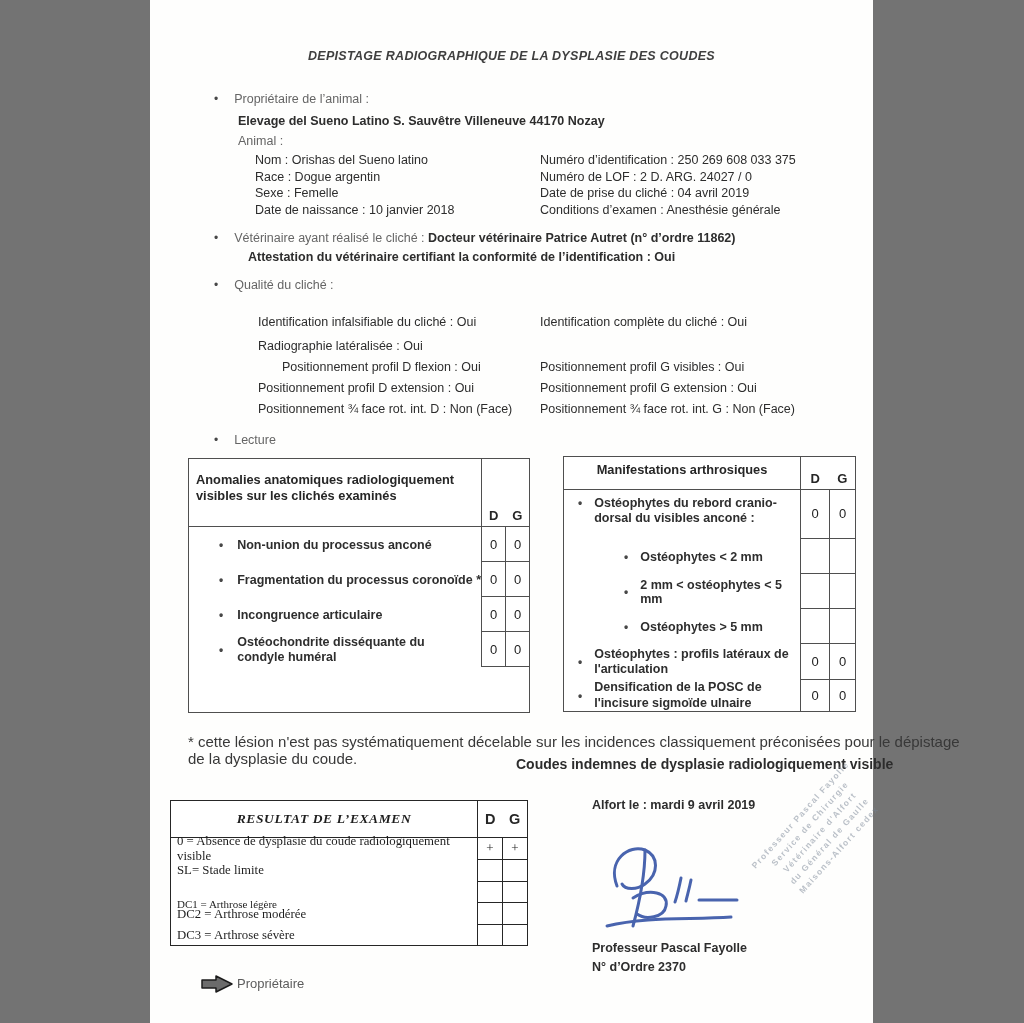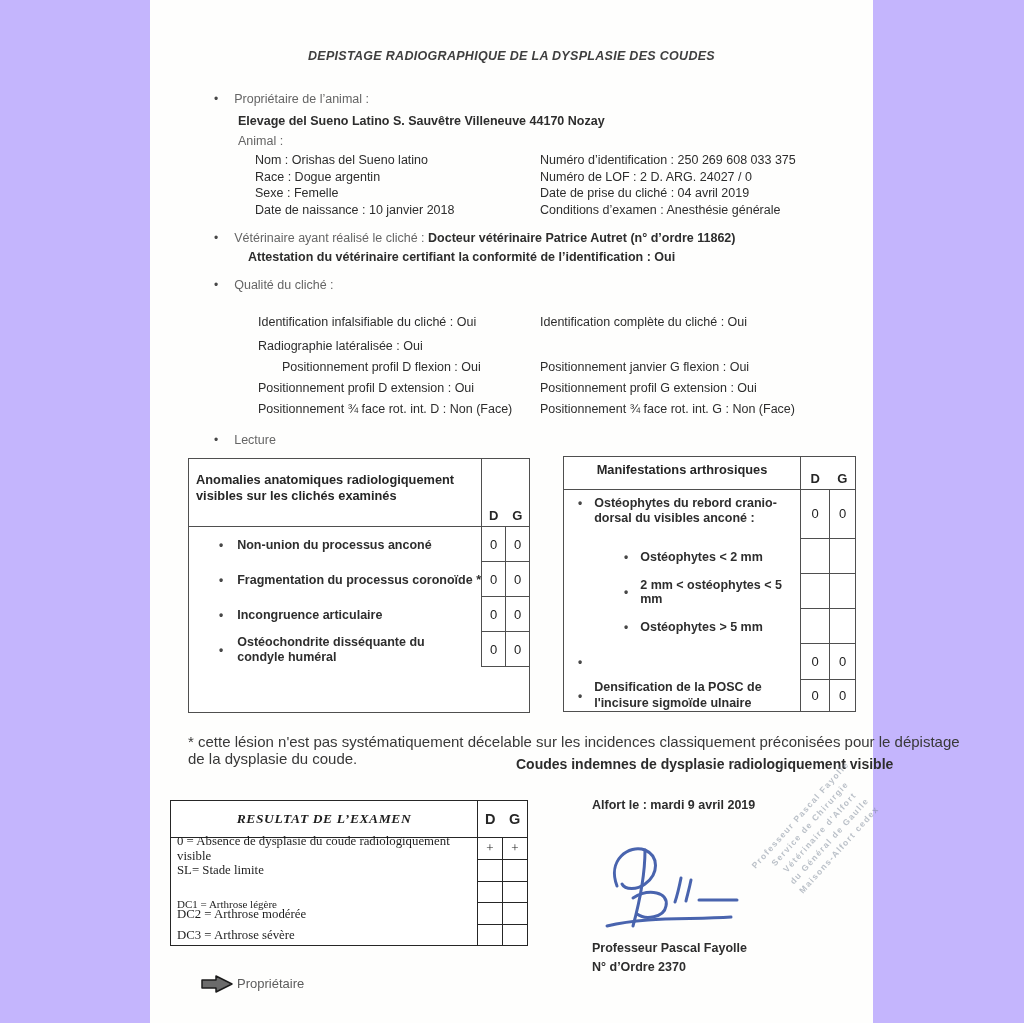--- a/index.html
+++ b/index.html
@@ -1,16 +1,16 @@
 <!DOCTYPE html>
 <html lang="fr"><head>
 <meta charset="utf-8">
 <style>
   html,body{margin:0;padding:0;}
-  .canvas{position:relative;width:1024px;height:1023px;background:#c4b5fd;overflow:hidden;
+  .canvas{position:relative;width:1024px;height:1023px;background:#737373;overflow:hidden;
           font-family:"Liberation Sans","DejaVu Sans",sans-serif;color:#2e2e2e;}
   .page{position:absolute;left:150px;top:0;width:723px;height:1023px;background:#fefefd;}
   .abs{position:absolute;white-space:nowrap;}
   .title{width:723px;text-align:center;font-style:italic;font-size:12.5px;letter-spacing:.3px;color:#3f3f3f;font-weight:600;}
   .gray{color:#656565;font-weight:400;}
   .dark{color:#2d2d2d;}
   .sb{font-weight:600;}
   .fs{font-size:12.5px;}
   .blt{color:#474747;font-size:12px;margin-right:16px;}
   .line{line-height:16.6px;}
@@ -66,21 +66,21 @@
     </div>
     <div class="abs fs dark sb" style="top:250px;left:98px;">Attestation du vétérinaire certifiant la conformité de l’identification : Oui</div>
 
     <div class="abs fs" style="top:278px;left:64px;">
       <span class="blt">•</span><span class="gray">Qualité du cliché :</span>
     </div>
     <div class="abs fs dark" style="top:315px;left:108px;">Identification infalsifiable du cliché : Oui</div>
     <div class="abs fs dark" style="top:315px;left:390px;">Identification complète du cliché : Oui</div>
     <div class="abs fs dark" style="top:339px;left:108px;">Radiographie latéralisée : Oui</div>
     <div class="abs fs dark" style="top:360px;left:108px;margin-left:24px;">Positionnement profil D flexion : Oui</div>
-    <div class="abs fs dark" style="top:360px;left:390px;">Positionnement janvier G flexion : Oui</div>
+    <div class="abs fs dark" style="top:360px;left:390px;">Positionnement profil G visibles : Oui</div>
     <div class="abs fs dark" style="top:381px;left:108px;">Positionnement profil D extension : Oui</div>
     <div class="abs fs dark" style="top:381px;left:390px;">Positionnement profil G extension : Oui</div>
     <div class="abs fs dark" style="top:402px;left:108px;">Positionnement ¾ face rot. int. D : Non (Face)</div>
     <div class="abs fs dark" style="top:402px;left:390px;">Positionnement ¾ face rot. int. G : Non (Face)</div>
 
     <div class="abs fs" style="top:433px;left:64px;">
       <span class="blt">•</span><span class="gray">Lecture</span>
     </div>
 
     <div class="tbl" style="left:38px;top:458px;width:342px;height:255px;">
@@ -162,20 +162,21 @@
         <div class="lblcol sb" style="font-size:12.5px;">
             <span class="blt" style="margin-left:60px;margin-right:12px;">•</span>
             <span>Ostéophytes &gt; 5 mm</span>
           </div>
         <div class="cell cellline" style="width:29px;"></div>
         <div class="cell cellline" style="width:26px;"></div>
       </div>
       <div class="trow" style="height:36px;">
         <div class="lblcol sb" style="font-size:12.5px;">
             <span class="blt" style="margin-left:14px;margin-right:12px;">•</span>
+            <span class="wrap" style="line-height:15.5px;max-width:195px;">Ostéophytes : profils latéraux de l'articulation</span>
           </div>
         <div class="cell cellline" style="width:29px;">0</div>
         <div class="cell cellline" style="width:26px;">0</div>
       </div>
       <div class="trow" style="flex:1;">
         <div class="lblcol sb" style="font-size:12.5px;">
             <span class="blt" style="margin-left:14px;margin-right:12px;">•</span>
             <span class="wrap" style="line-height:15.5px;max-width:195px;">Densification de la POSC de l'incisure sigmoïde ulnaire</span>
           </div>
         <div class="cell" style="width:29px;">0</div>

